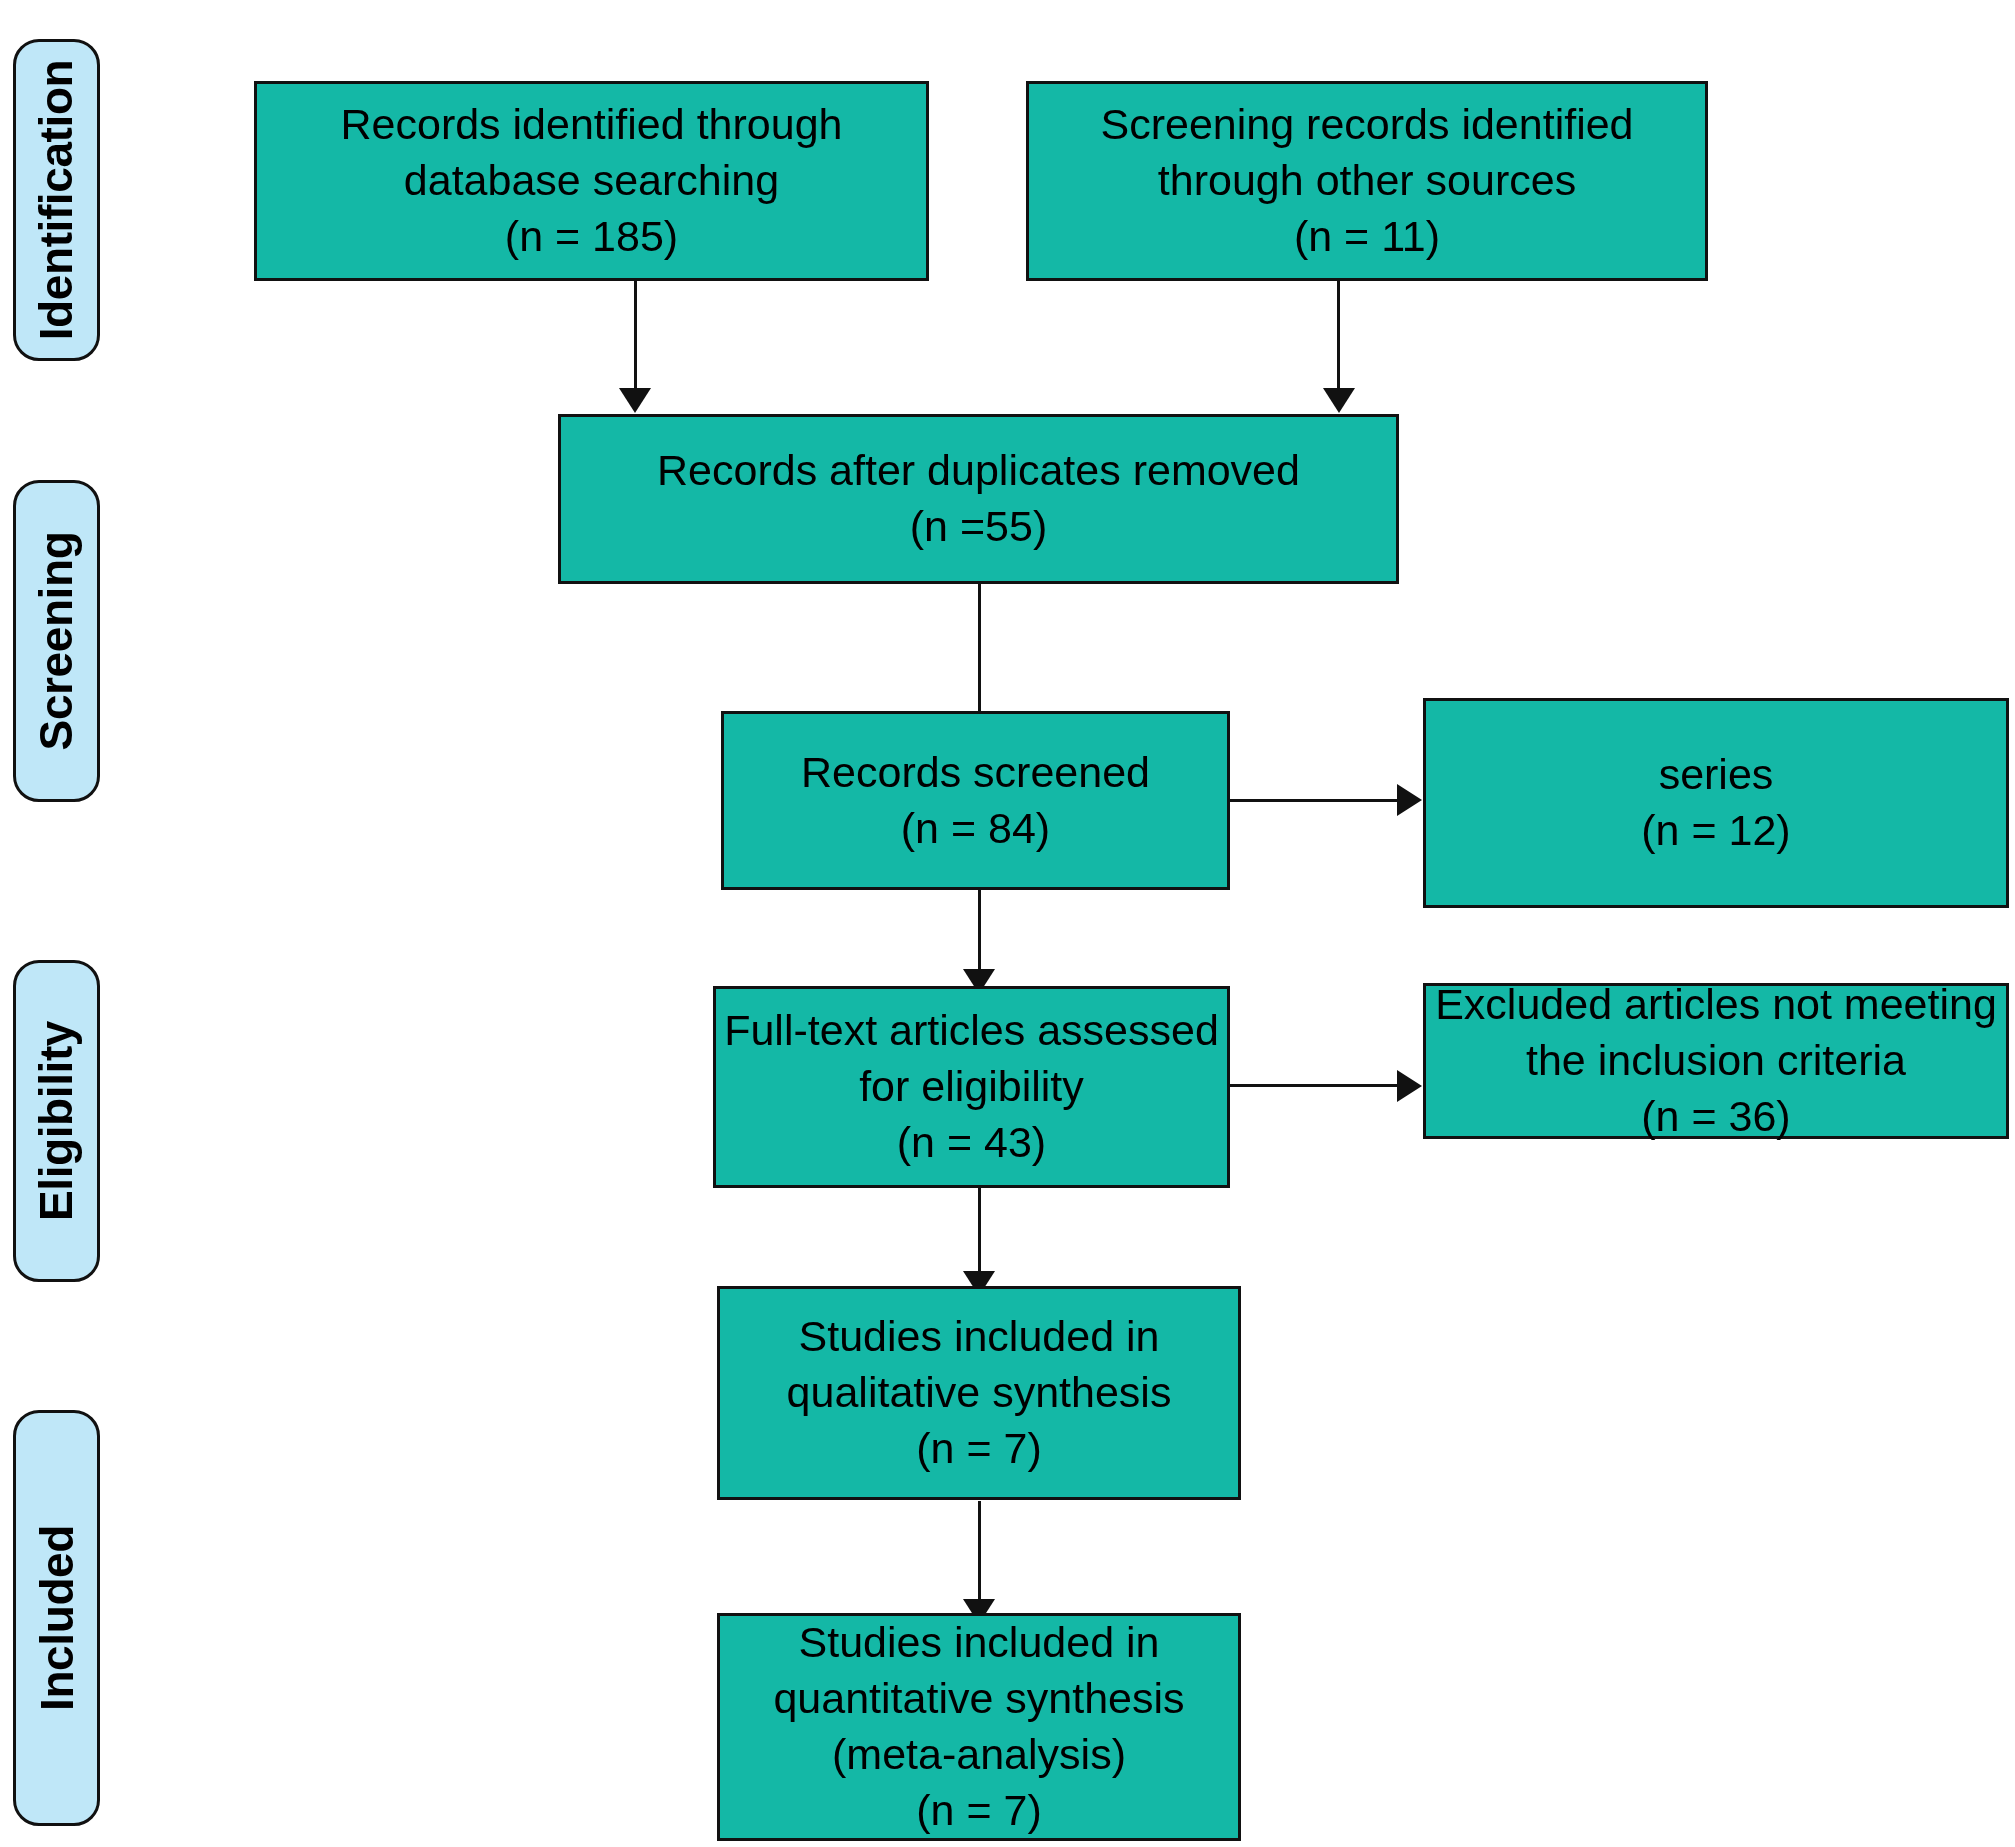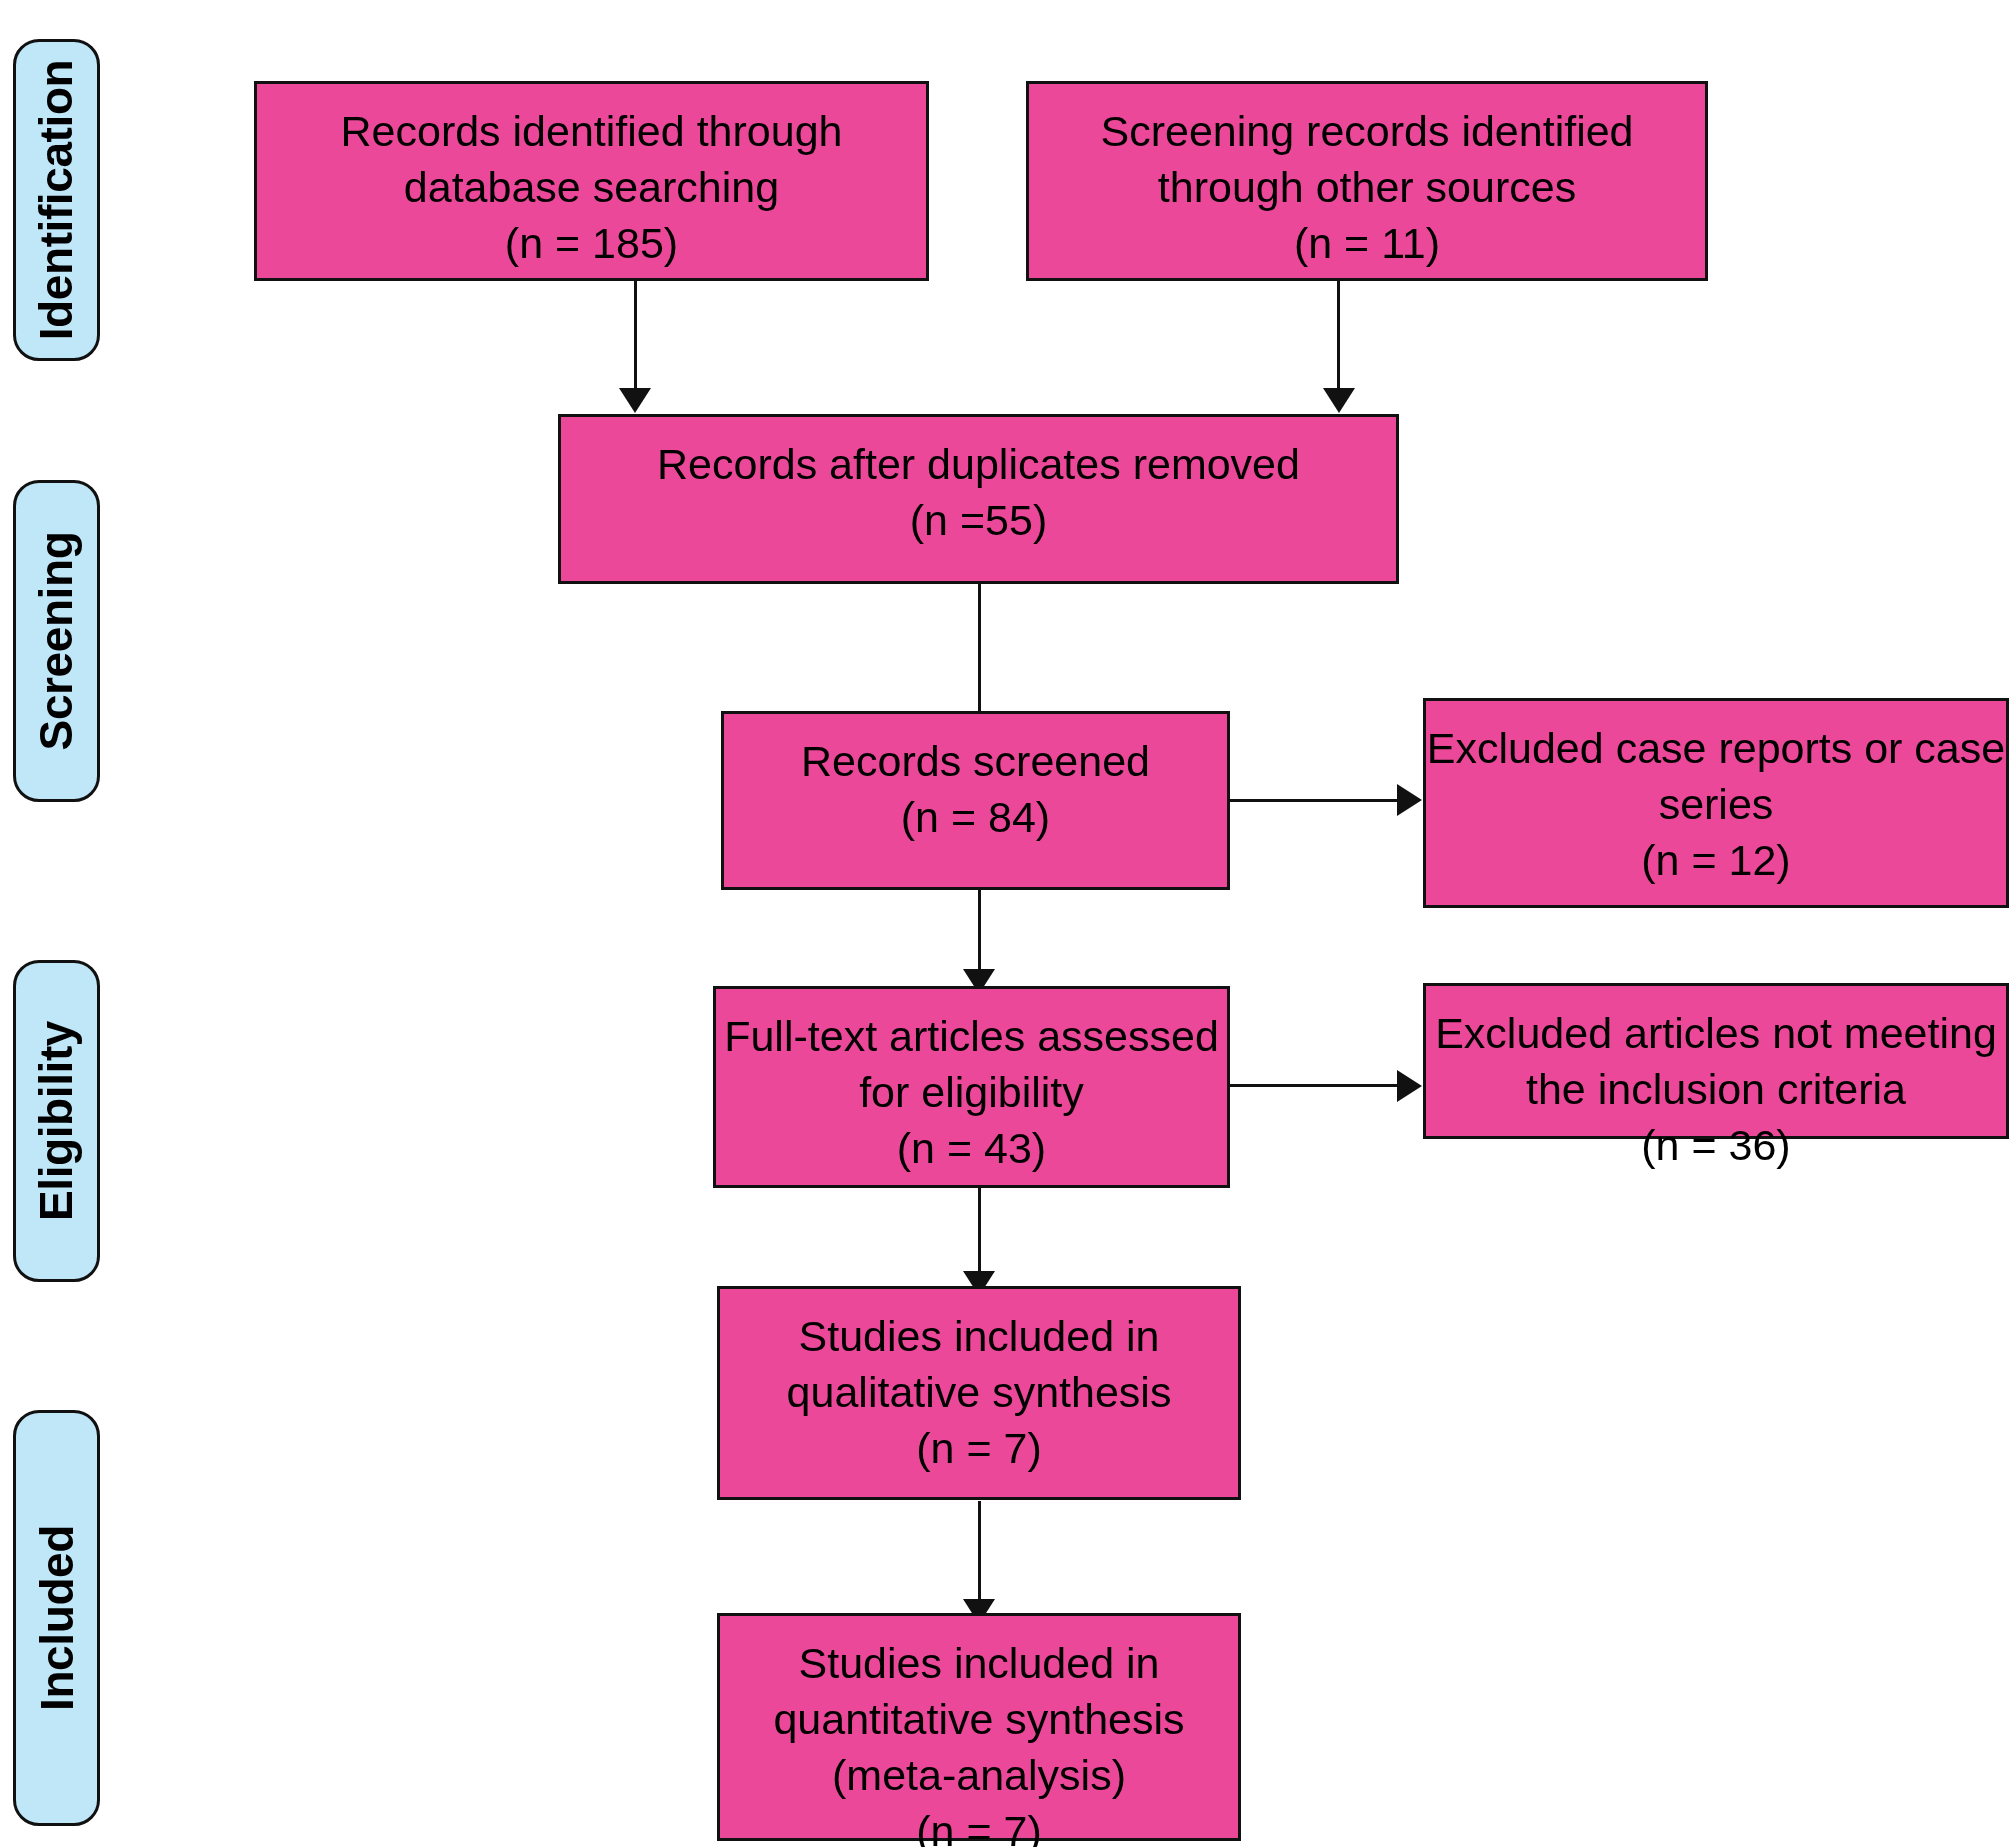--- a/index.html
+++ b/index.html
@@ -35,29 +35,29 @@
     font-weight: bold;
     font-size: 46px;
     letter-spacing: -0.4px;
     color: #000000;
     font-family: "Liberation Sans", sans-serif;
   }
 
   
   .flow-box {
     position: absolute;
-    background: #ec4899;
+    background: #14b8a6;
     border: 3.9px solid #111111;
     box-sizing: border-box;
     display: flex;
     flex-direction: column;
     align-items: center;
-    justify-content: flex-start;
+    justify-content: center;
     text-align: center;
-    padding: 20px 14px;
+    padding: 1px 14px;
   }
   .flow-box .box-line {
     font-size: 43px;
     line-height: 1.30;
     color: #000000;
     white-space: nowrap;
     font-family: "Liberation Sans", sans-serif;
   }
 
   
@@ -137,21 +137,20 @@
 
   <div class="flow-box" style="left:721px; top:711px; width:509px; height:179px;">
     <div class="box-line">Records screened</div>
     <div class="box-line">(n = 84)</div>
   </div>
 
   <div class="conn-h" style="left:1230px; top:799px; width:171px;"></div>
   <div class="arrow-right" style="left:1397px; top:784px;"></div>
 
   <div class="flow-box" style="left:1423px; top:698px; width:586px; height:210px;">
-    <div class="box-line">Excluded case reports or case</div>
     <div class="box-line">series</div>
     <div class="box-line">(n = 12)</div>
   </div>
 
   <div class="conn-v" style="left:978px; top:890px; height:81px;"></div>
   <div class="arrow-down" style="left:963px; top:969px;"></div>
 
   <div class="flow-box" style="left:713px; top:986px; width:517px; height:202px;">
     <div class="box-line">Full-text articles assessed</div>
     <div class="box-line">for eligibility</div>

